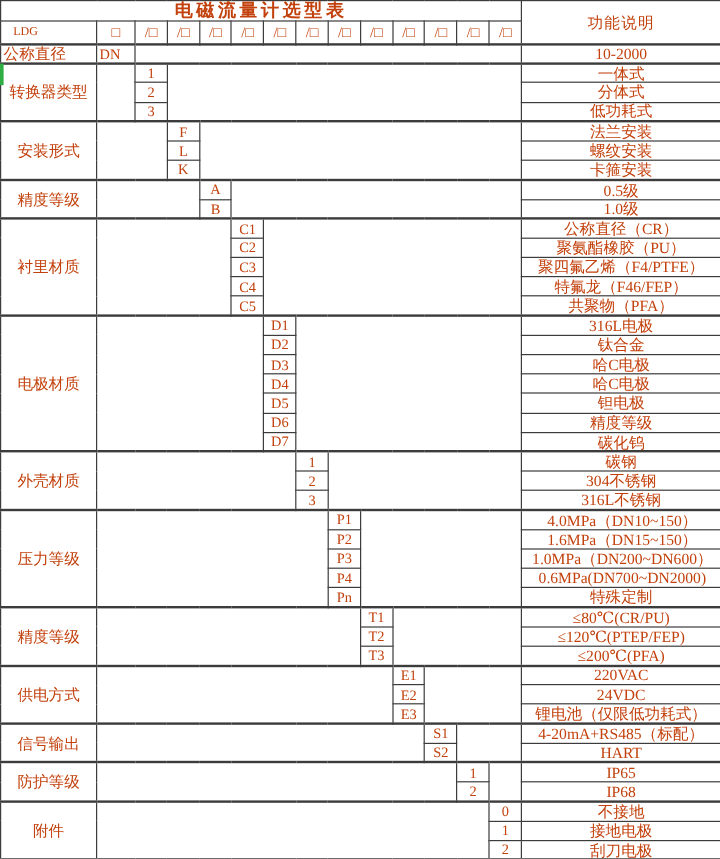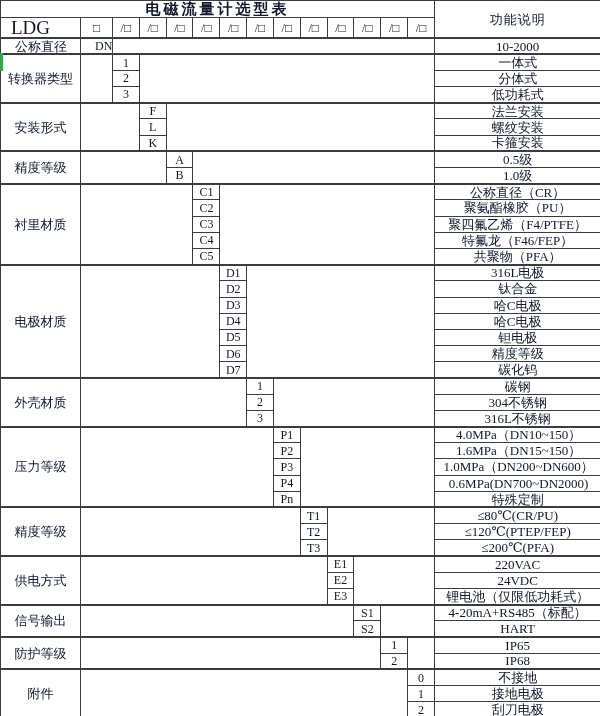--- a/index.html
+++ b/index.html
@@ -1,21 +1,21 @@
 <!DOCTYPE html>
 <html><head>
 <meta charset="utf-8">
 <style>
   * { margin:0; padding:0; box-sizing:border-box; }
   html,body { background:#ffffff; }
   .wrap {
     position:relative;
     width:600px; height:716px;
     font-family:"Liberation Serif","DejaVu Serif",serif;
-    color:#0f172a;
+    color:#c2410c;
     background:#ffffff;
   }
   table.sel {
     border-collapse:collapse;
     table-layout:fixed;
     width:600px; height:716px;
     border:1px solid #3c3c3c;
     border-bottom:2px solid #6b6b6b;
   }
   td {
@@ -28,22 +28,22 @@
     font-size:13px;
     line-height:1;
   }
   tr { height:16.19px; }
   tr.r-title { height:17px; }
   tr.r-model { height:19px; }
   td.gt { border-top:2px solid #3c3c3c; }
   .title-cell { font-weight:bold; font-size:15px; letter-spacing:3px; }
   .col-header { font-size:14px; letter-spacing:1px; }
   .label-cell { font-size:13px;text-align:center; }
-  .ldg { text-align:left; padding-left:10px; font-size:19px; }
-  .dn  { text-align:left; padding-left:14px; font-size:13px; }
+  .ldg { text-align:left; padding-left:10px; font-size:10px; }
+  .dn  { text-align:left; padding-left:2px; font-size:13px; }
   .code-cell { font-size:12px; }
   .desc-cell { font-size:13px; }
   .desc-cell.left { text-align:center; padding-left:2px; }
   .marker {
     position:absolute;
     left:0; top:53px;
     width:3px; height:18px;
     pointer-events:none;
   }
 </style>

